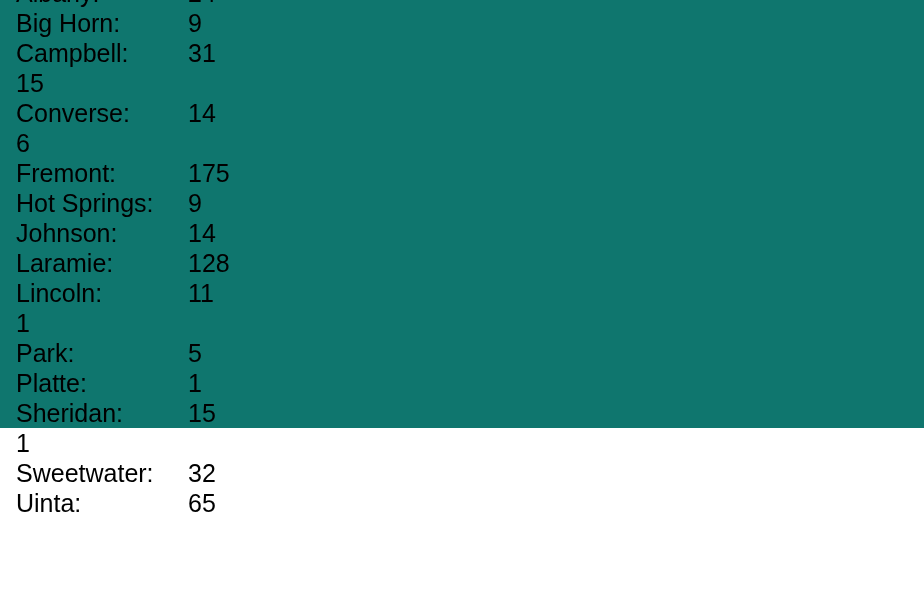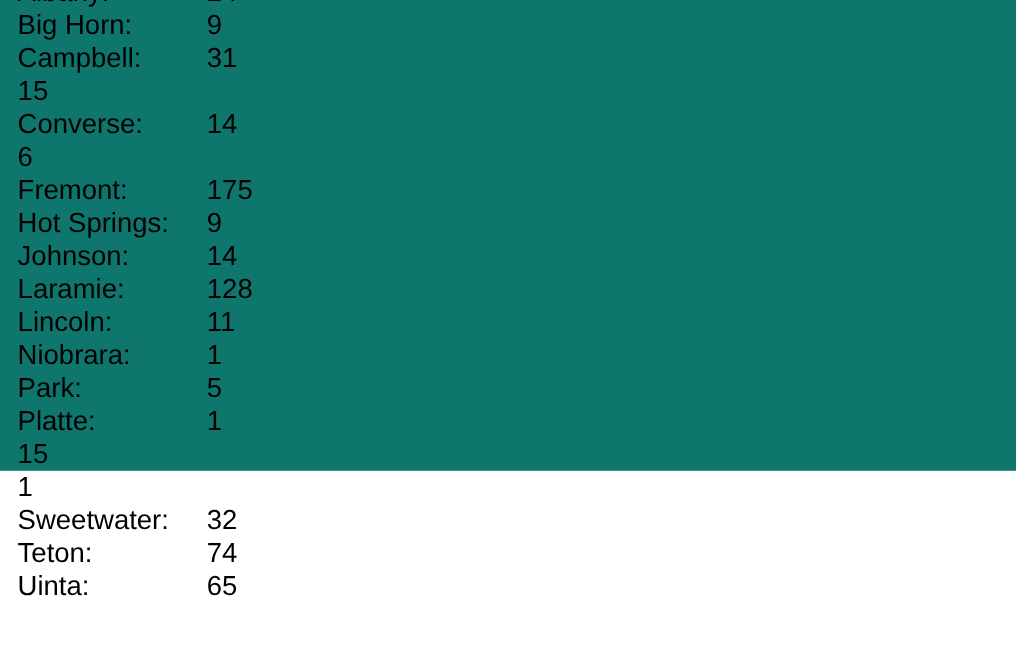--- a/index.html
+++ b/index.html
@@ -88,43 +88,39 @@
       </li>
       <li class="county-row">
         <span class="county-name">Laramie:</span>
         <span class="county-value">128</span>
       </li>
       <li class="county-row">
         <span class="county-name">Lincoln:</span>
         <span class="county-value">11</span>
       </li>
       <li class="county-row">
-        <span class="county-name">Niobrara:</span>
         <span class="county-value">1</span>
       </li>
       <li class="county-row">
         <span class="county-name">Park:</span>
         <span class="county-value">5</span>
       </li>
       <li class="county-row">
         <span class="county-name">Platte:</span>
         <span class="county-value">1</span>
       </li>
       <li class="county-row">
+        <span class="county-name">Sheridan:</span>
         <span class="county-value">15</span>
       </li>
       <li class="county-row">
         <span class="county-value">1</span>
       </li>
       <li class="county-row">
         <span class="county-name">Sweetwater:</span>
         <span class="county-value">32</span>
       </li>
       <li class="county-row">
-        <span class="county-name">Teton:</span>
-        <span class="county-value">74</span>
-      </li>
-      <li class="county-row">
         <span class="county-name">Uinta:</span>
         <span class="county-value">65</span>
       </li>
     </ul>
 </div>
 
 </body></html>

